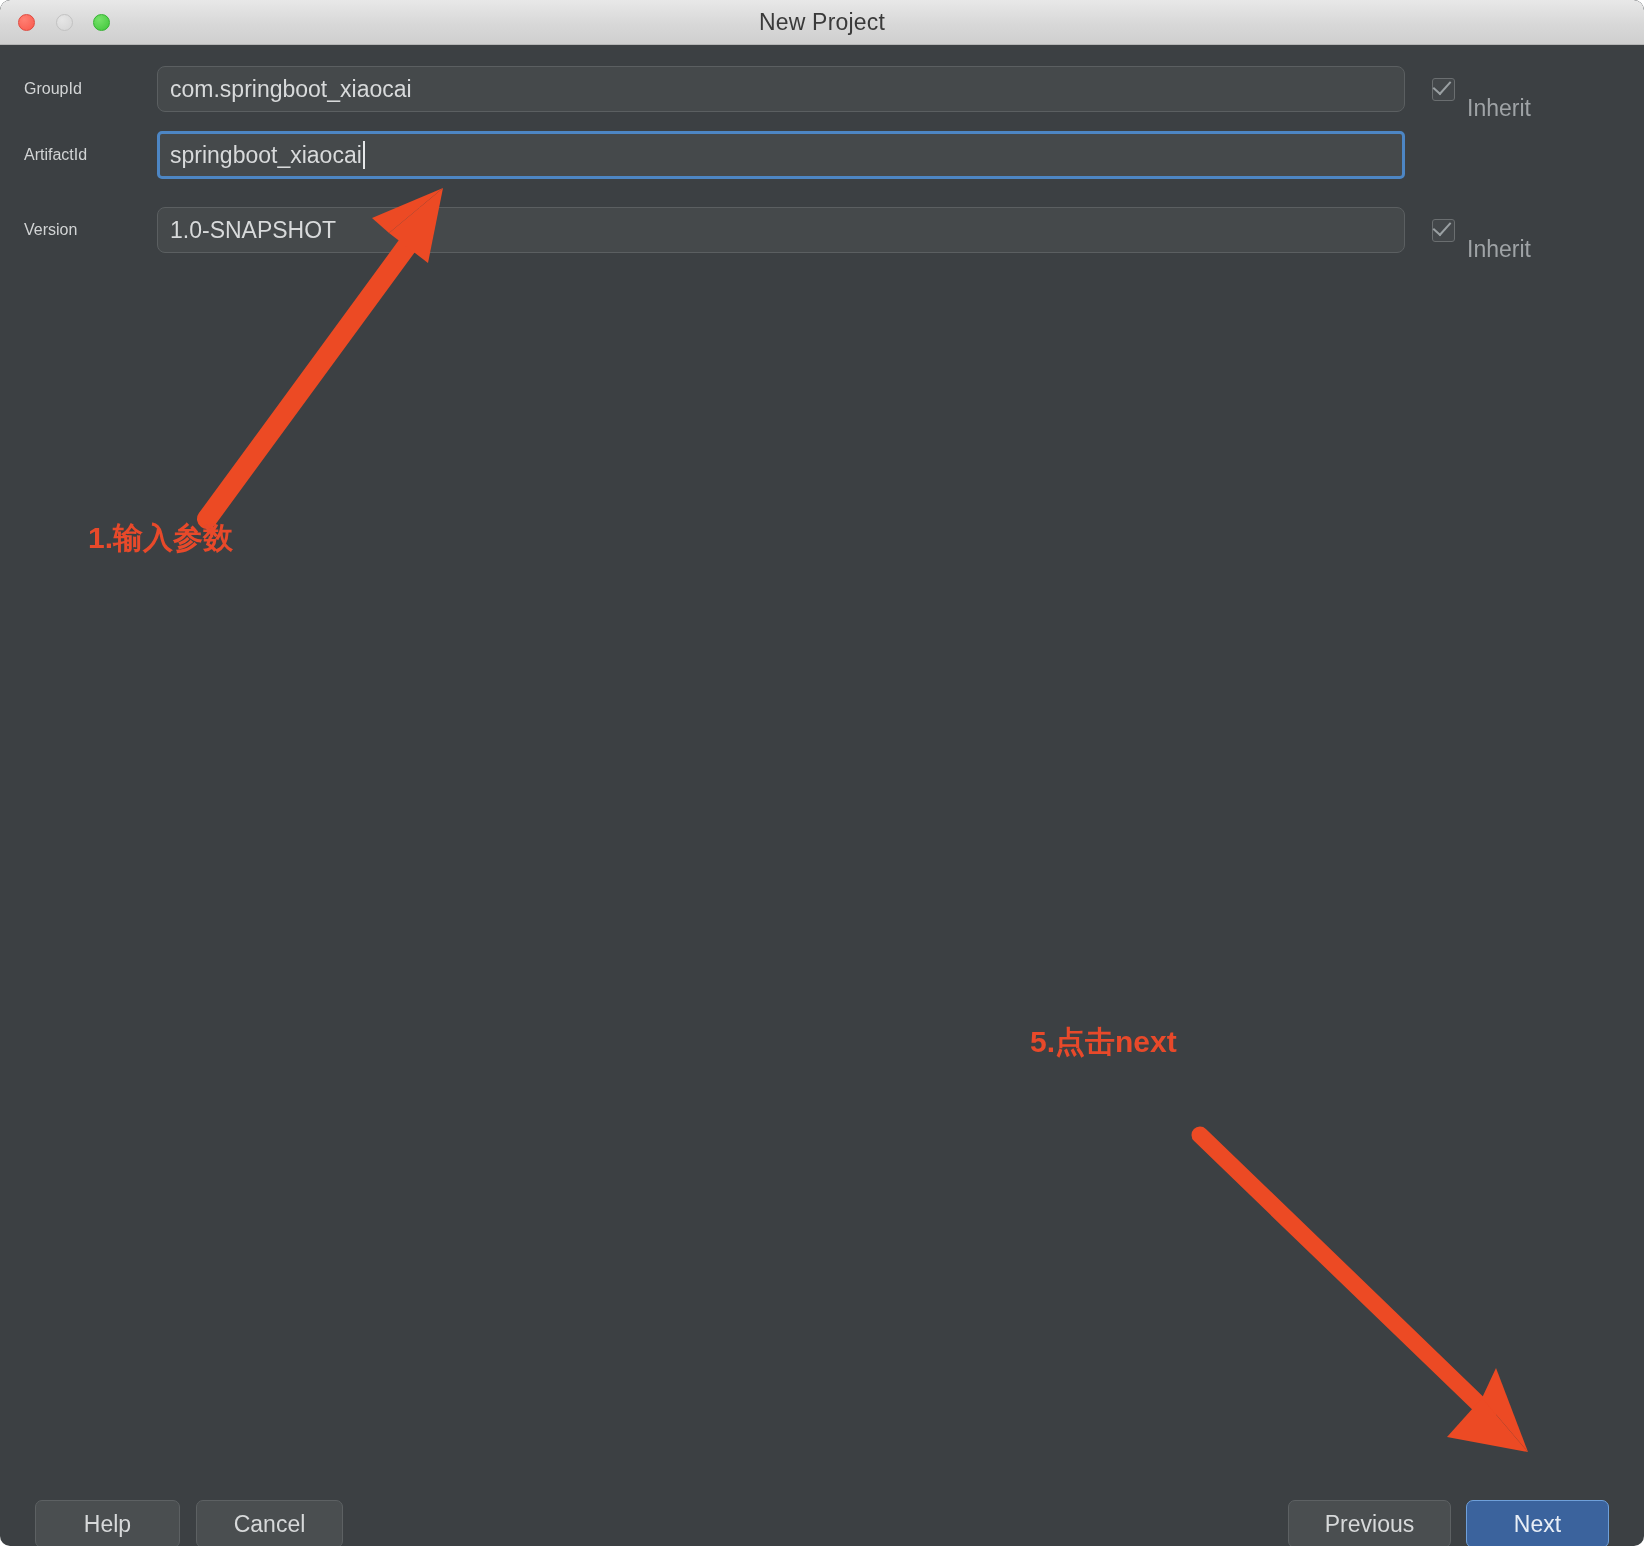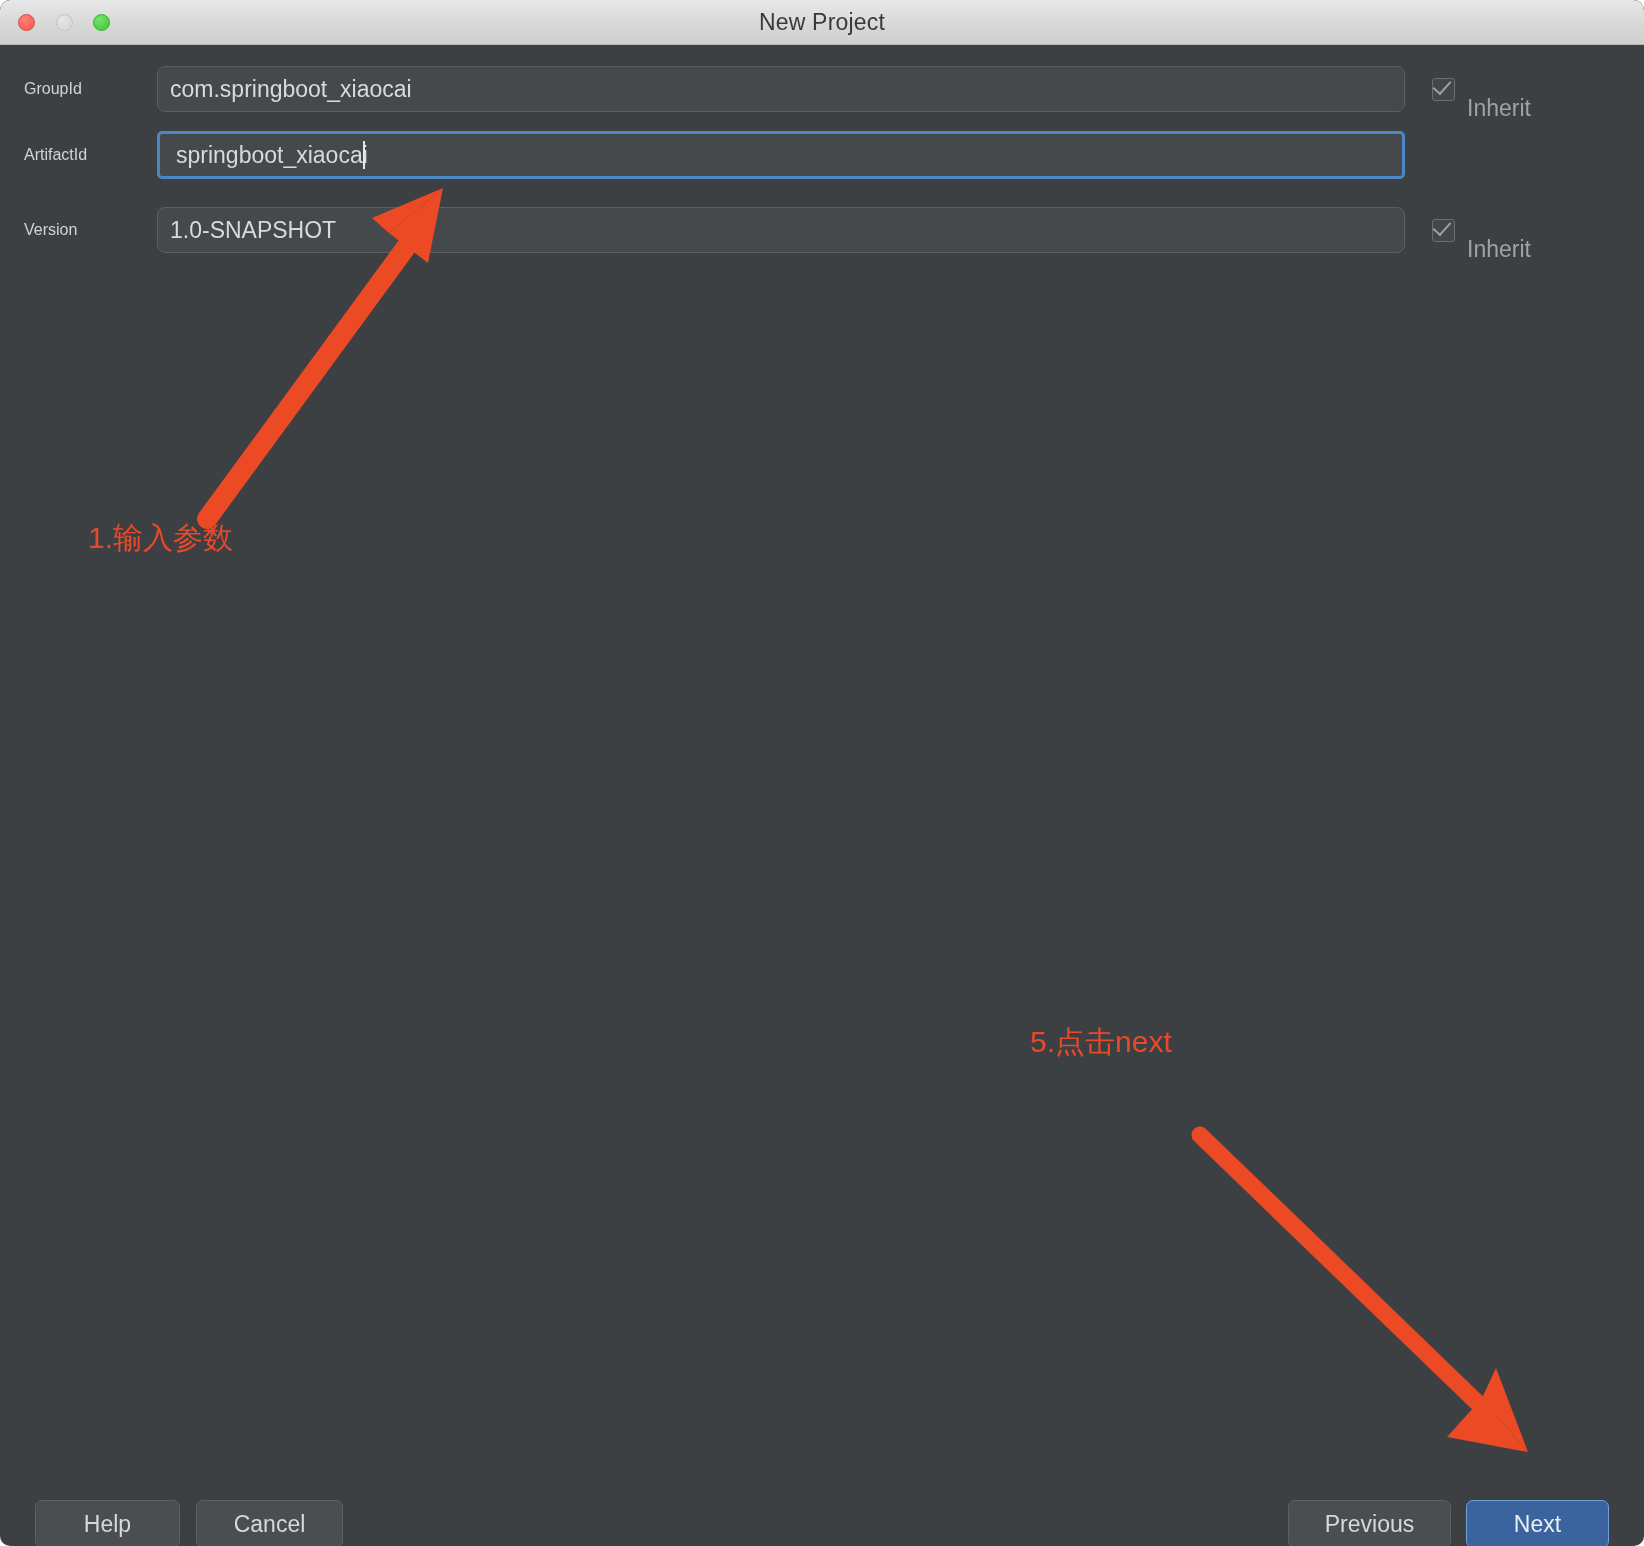--- a/index.html
+++ b/index.html
@@ -100,21 +100,21 @@
     line-height: 44px;
     outline: none;
     border-radius: 8px;
   }
   .form-input.focused {
     border: 3px solid #4d86c4;
     background: #45494b;
     border-radius: 5px;
     height: 48px;
     top: -1px;
-    padding-left: 16px;
+    padding-left: 10px;
     line-height: 42px;
   }
 
   
   .caret {
     position: absolute;
     width: 2px;
     height: 28px;
     background: #e6e8e9;
     top: 9px;
@@ -163,20 +163,21 @@
     width: 1644px;
     height: 1546px;
     pointer-events: none;
   }
   .annot-text {
     position: absolute;
     font-size: 30px;
     color: #e8492a;
     white-space: nowrap;
     font-family: "Liberation Sans", "DejaVu Sans", sans-serif;
+    font-weight: bold;
   }
   #annot-text-1 { left: 88px;  top: 518px; }
   #annot-text-2 { left: 1030px; top: 1022px; }
 
   
   #buttonbar {
     position: absolute;
     left: 0;
     top: 1455px;
     width: 1644px;

